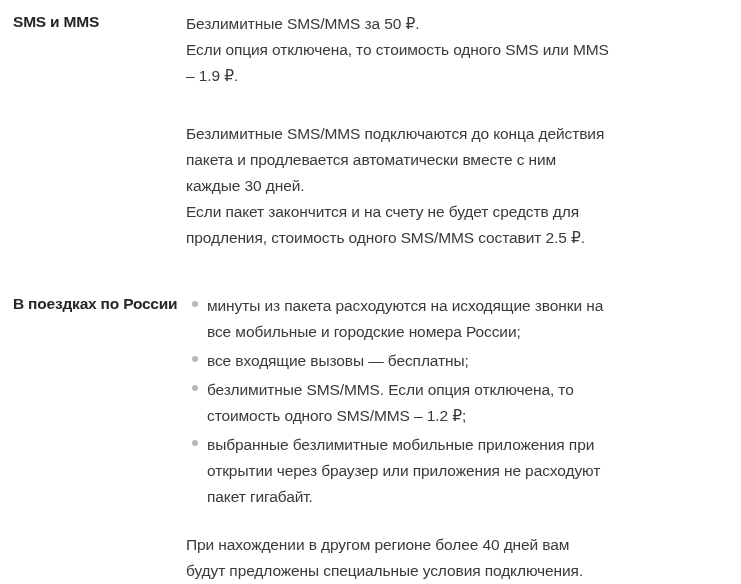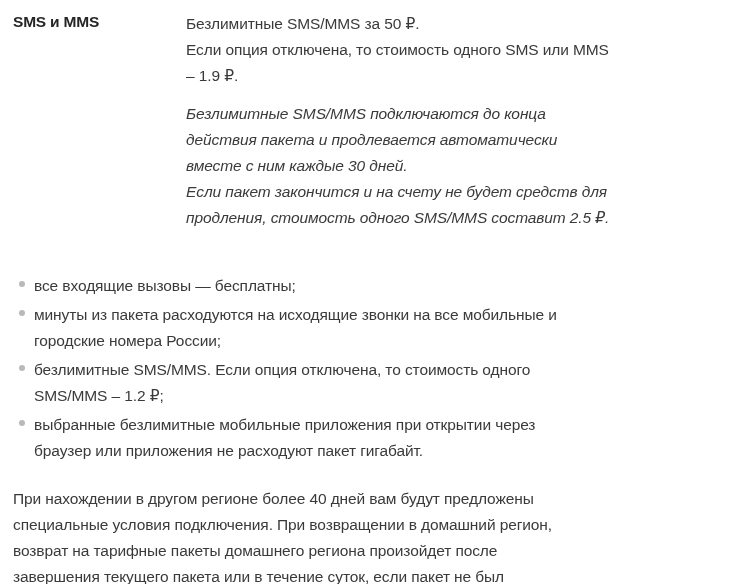--- a/index.html
+++ b/index.html
@@ -42,22 +42,21 @@
     font-weight: 400;
     line-height: 26px;
     letter-spacing: -0.1px;
     color: #3a3a3a;
   }
   .para {
     margin: 0;
     white-space: pre-line;
   }
   .para-gap {
-    margin-top: 12px;
-    font-style: italic;
+    margin-top: 32px;
   }
   .para-after-list {
     margin-top: 22px;
   }
   .bullet-list {
     list-style: none;
     margin: 0;
     padding: 0;
   }
   .bullet-item {
@@ -89,29 +88,30 @@
     <div class="section-label">SMS и MMS</div>
     <div class="section-content">
       <p class="para">Безлимитные SMS/MMS за 50 ₽.
 Если опция отключена, то стоимость одного SMS или MMS – 1.9 ₽.</p>
       <p class="para para-gap">Безлимитные SMS/MMS подключаются до конца действия пакета и продлевается автоматически вместе с ним каждые 30 дней.
 Если пакет закончится и на счету не будет средств для продления, стоимость одного SMS/MMS составит 2.5 ₽.</p>
     </div>
   </section>
 
   <section class="section section-travel">
+    <div class="section-label">В поездках по России</div>
     <div class="section-content">
       <ul class="bullet-list">
         <li class="bullet-item">
           <span class="bullet-dot"></span>
-          <span class="bullet-text">все входящие вызовы — бесплатны;</span>
+          <span class="bullet-text">минуты из пакета расходуются на исходящие звонки на все мобильные и городские номера России;</span>
         </li>
         <li class="bullet-item">
           <span class="bullet-dot"></span>
-          <span class="bullet-text">минуты из пакета расходуются на исходящие звонки на все мобильные и городские номера России;</span>
+          <span class="bullet-text">все входящие вызовы — бесплатны;</span>
         </li>
         <li class="bullet-item">
           <span class="bullet-dot"></span>
           <span class="bullet-text">безлимитные SMS/MMS. Если опция отключена, то стоимость одного SMS/MMS – 1.2 ₽;</span>
         </li>
         <li class="bullet-item">
           <span class="bullet-dot"></span>
           <span class="bullet-text">выбранные безлимитные мобильные приложения при открытии через браузер или приложения не расходуют пакет гигабайт.</span>
         </li>
       </ul>

